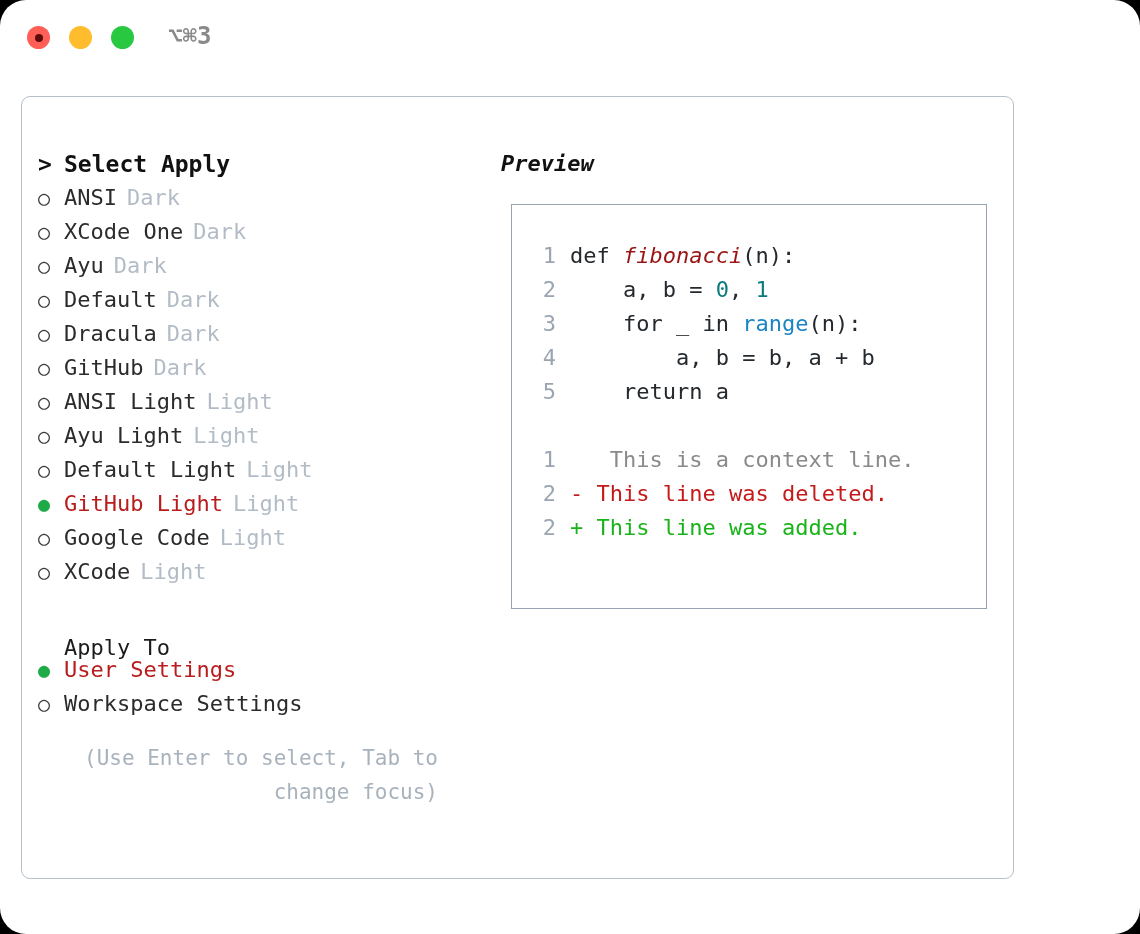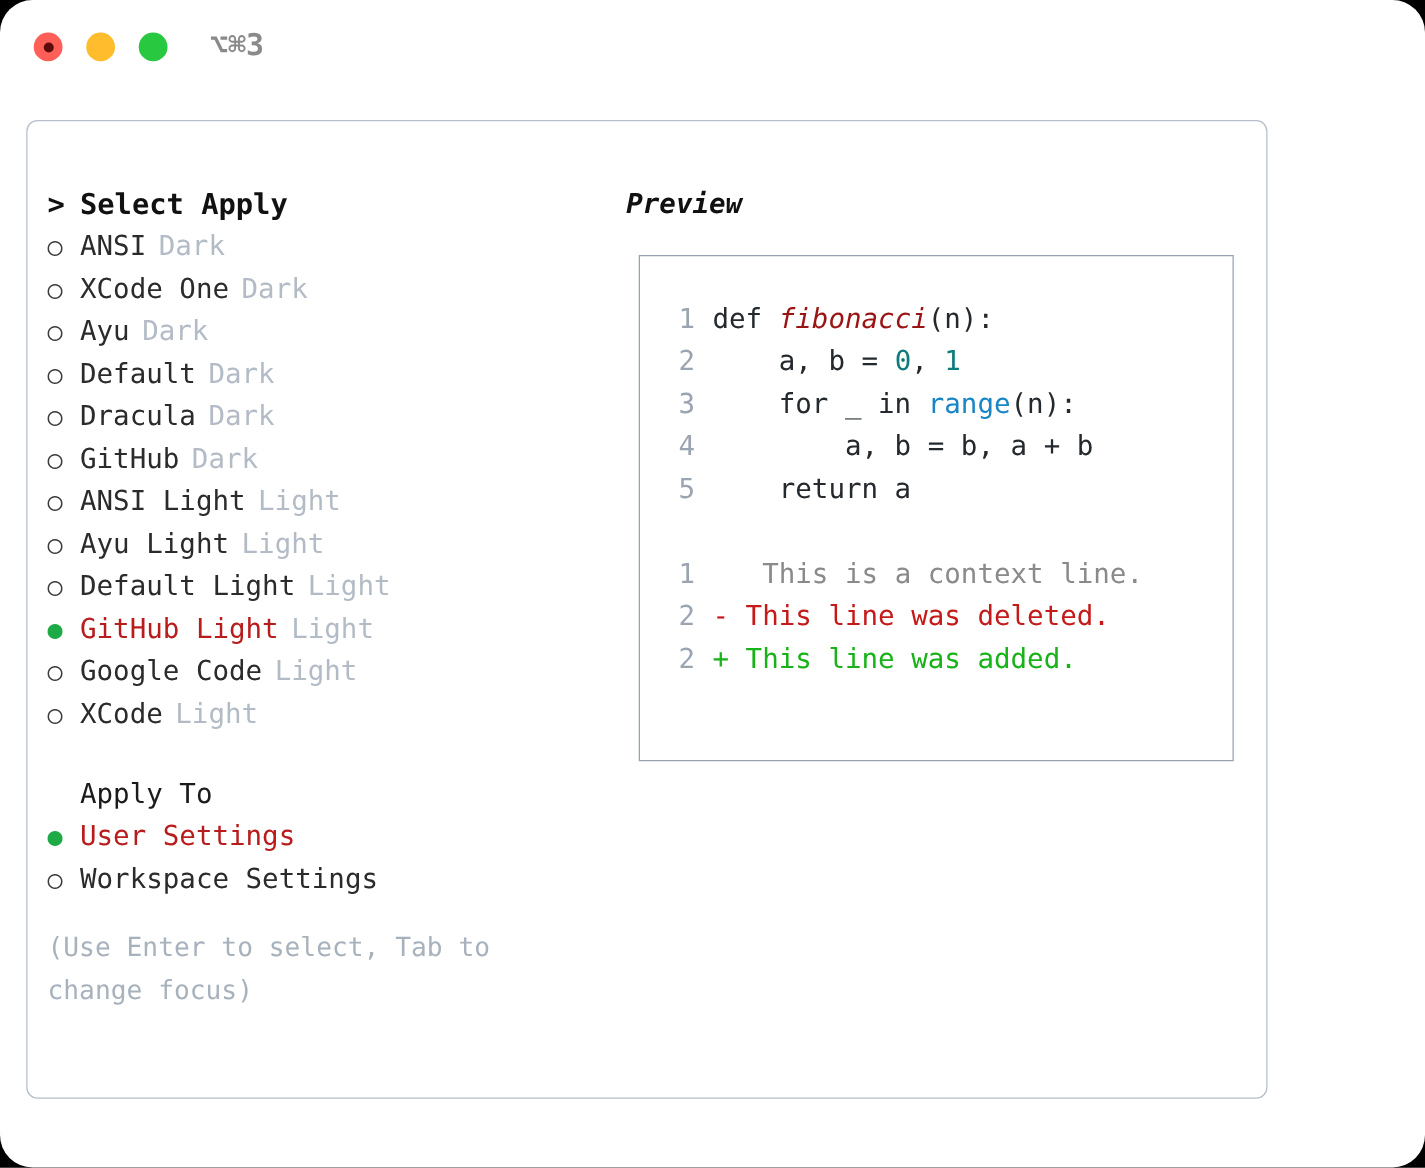--- a/index.html
+++ b/index.html
@@ -111,28 +111,30 @@
   .label { color: #2b2b2b; }
   .label.sel { color: #b91c1c; }
   .tag {
     color: #b3bcc6;
     margin-left: 10px;
   }
   .section-head {
     font-size: 22px;
     color: #1b1b1b;
     margin-left: 26px;
+    margin-top: 12px;
   }
   .hint {
     margin-top: 16px;
     font-size: 21px;
     line-height: 34px;
     color: #a8b2bd;
     width: 400px;
     white-space: pre-wrap;
+    text-align: right;
   }
   .spacer-sm { height: 30px; }
 
   
   .right-col {
     position: absolute;
     left: 479px;
     top: 54px;
     font-style: italic;
   }

